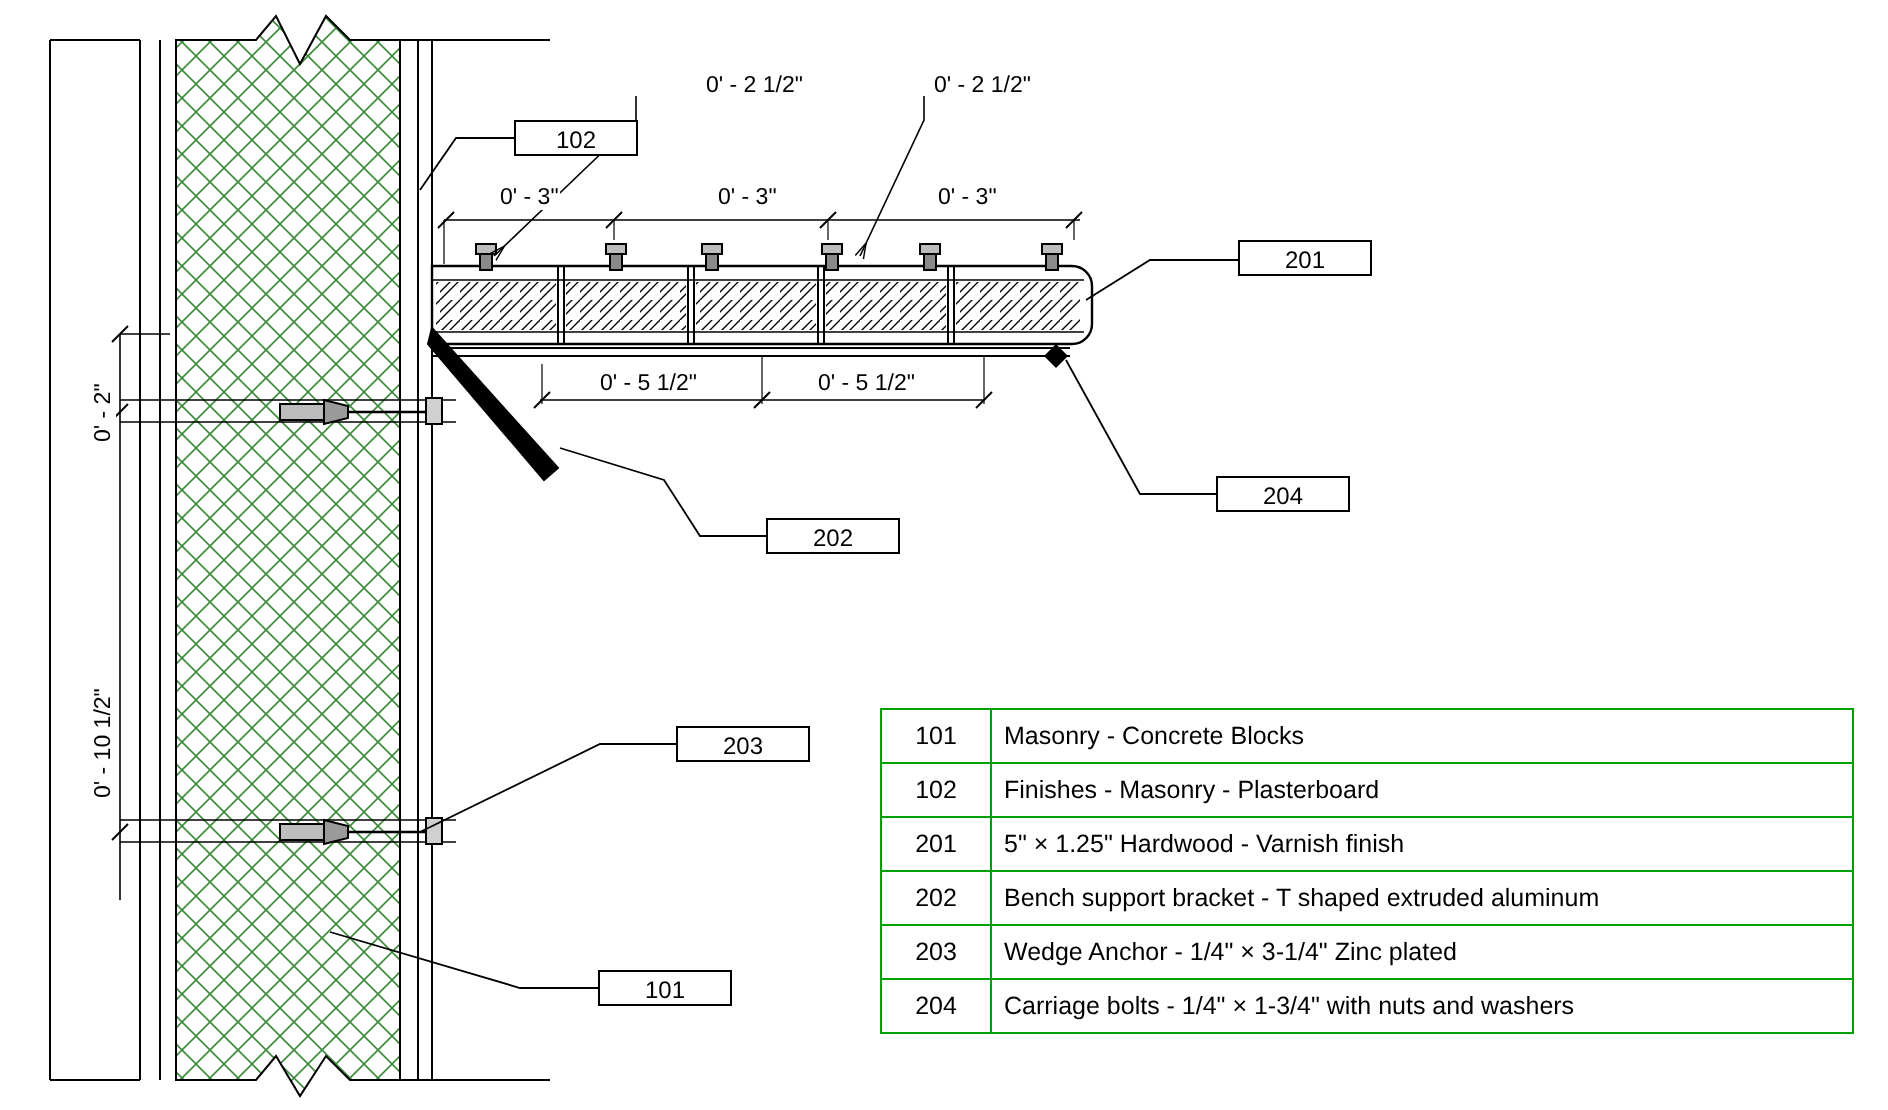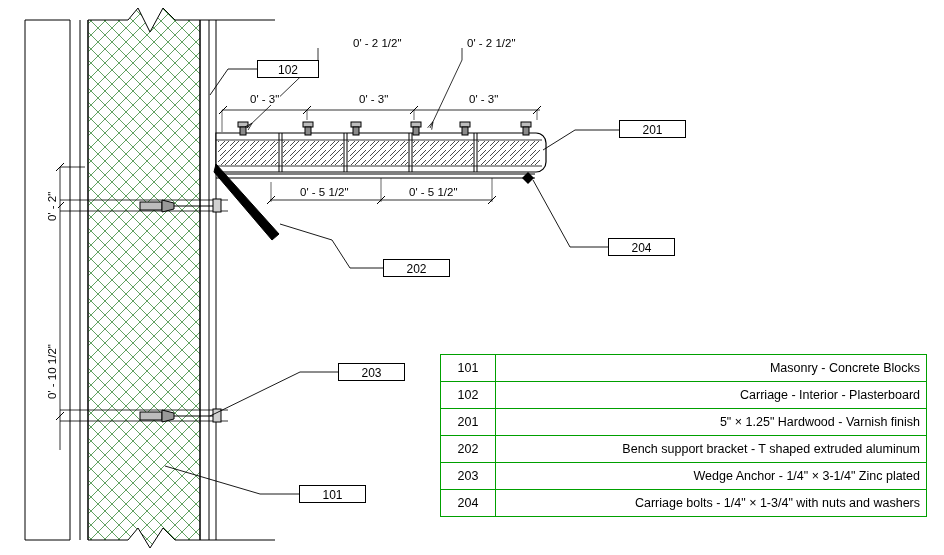--- a/index.html
+++ b/index.html
@@ -49,21 +49,21 @@
   #legend td{
     border:1px solid #00a000;
     font-size:12.5px;
     color:#000;
     height:26px;
     padding:0 6px;
     vertical-align:middle;
     white-space:nowrap;
   }
   #legend td.code{width:42px;text-align:center;}
-  #legend td.desc{text-align:right;}
+  #legend td.desc{text-align:left;}
 </style>
 </head>
 <body>
 
 <div id="stage">
 
   <svg class="draw" viewBox="0 0 944 555">
     <defs>
       <pattern id="crossHatch" width="14" height="14" patternUnits="userSpaceOnUse">
         <path d="M0,14 L14,0" stroke="#3a8a3a" stroke-width="0.8"></path>
@@ -251,21 +251,21 @@
   <div class="dim-label vert" style="left:46px;top:400px;">0' - 10 1/2"</div>
 
   <table id="legend">
     <tbody>
       <tr>
         <td class="code">101</td>
         <td class="desc">Masonry - Concrete Blocks</td>
       </tr>
       <tr>
         <td class="code">102</td>
-        <td class="desc">Carriage - Interior - Plasterboard</td>
+        <td class="desc">Finishes - Masonry - Plasterboard</td>
       </tr>
       <tr>
         <td class="code">201</td>
         <td class="desc">5" × 1.25" Hardwood - Varnish finish</td>
       </tr>
       <tr>
         <td class="code">202</td>
         <td class="desc">Bench support bracket - T shaped extruded aluminum</td>
       </tr>
       <tr>

